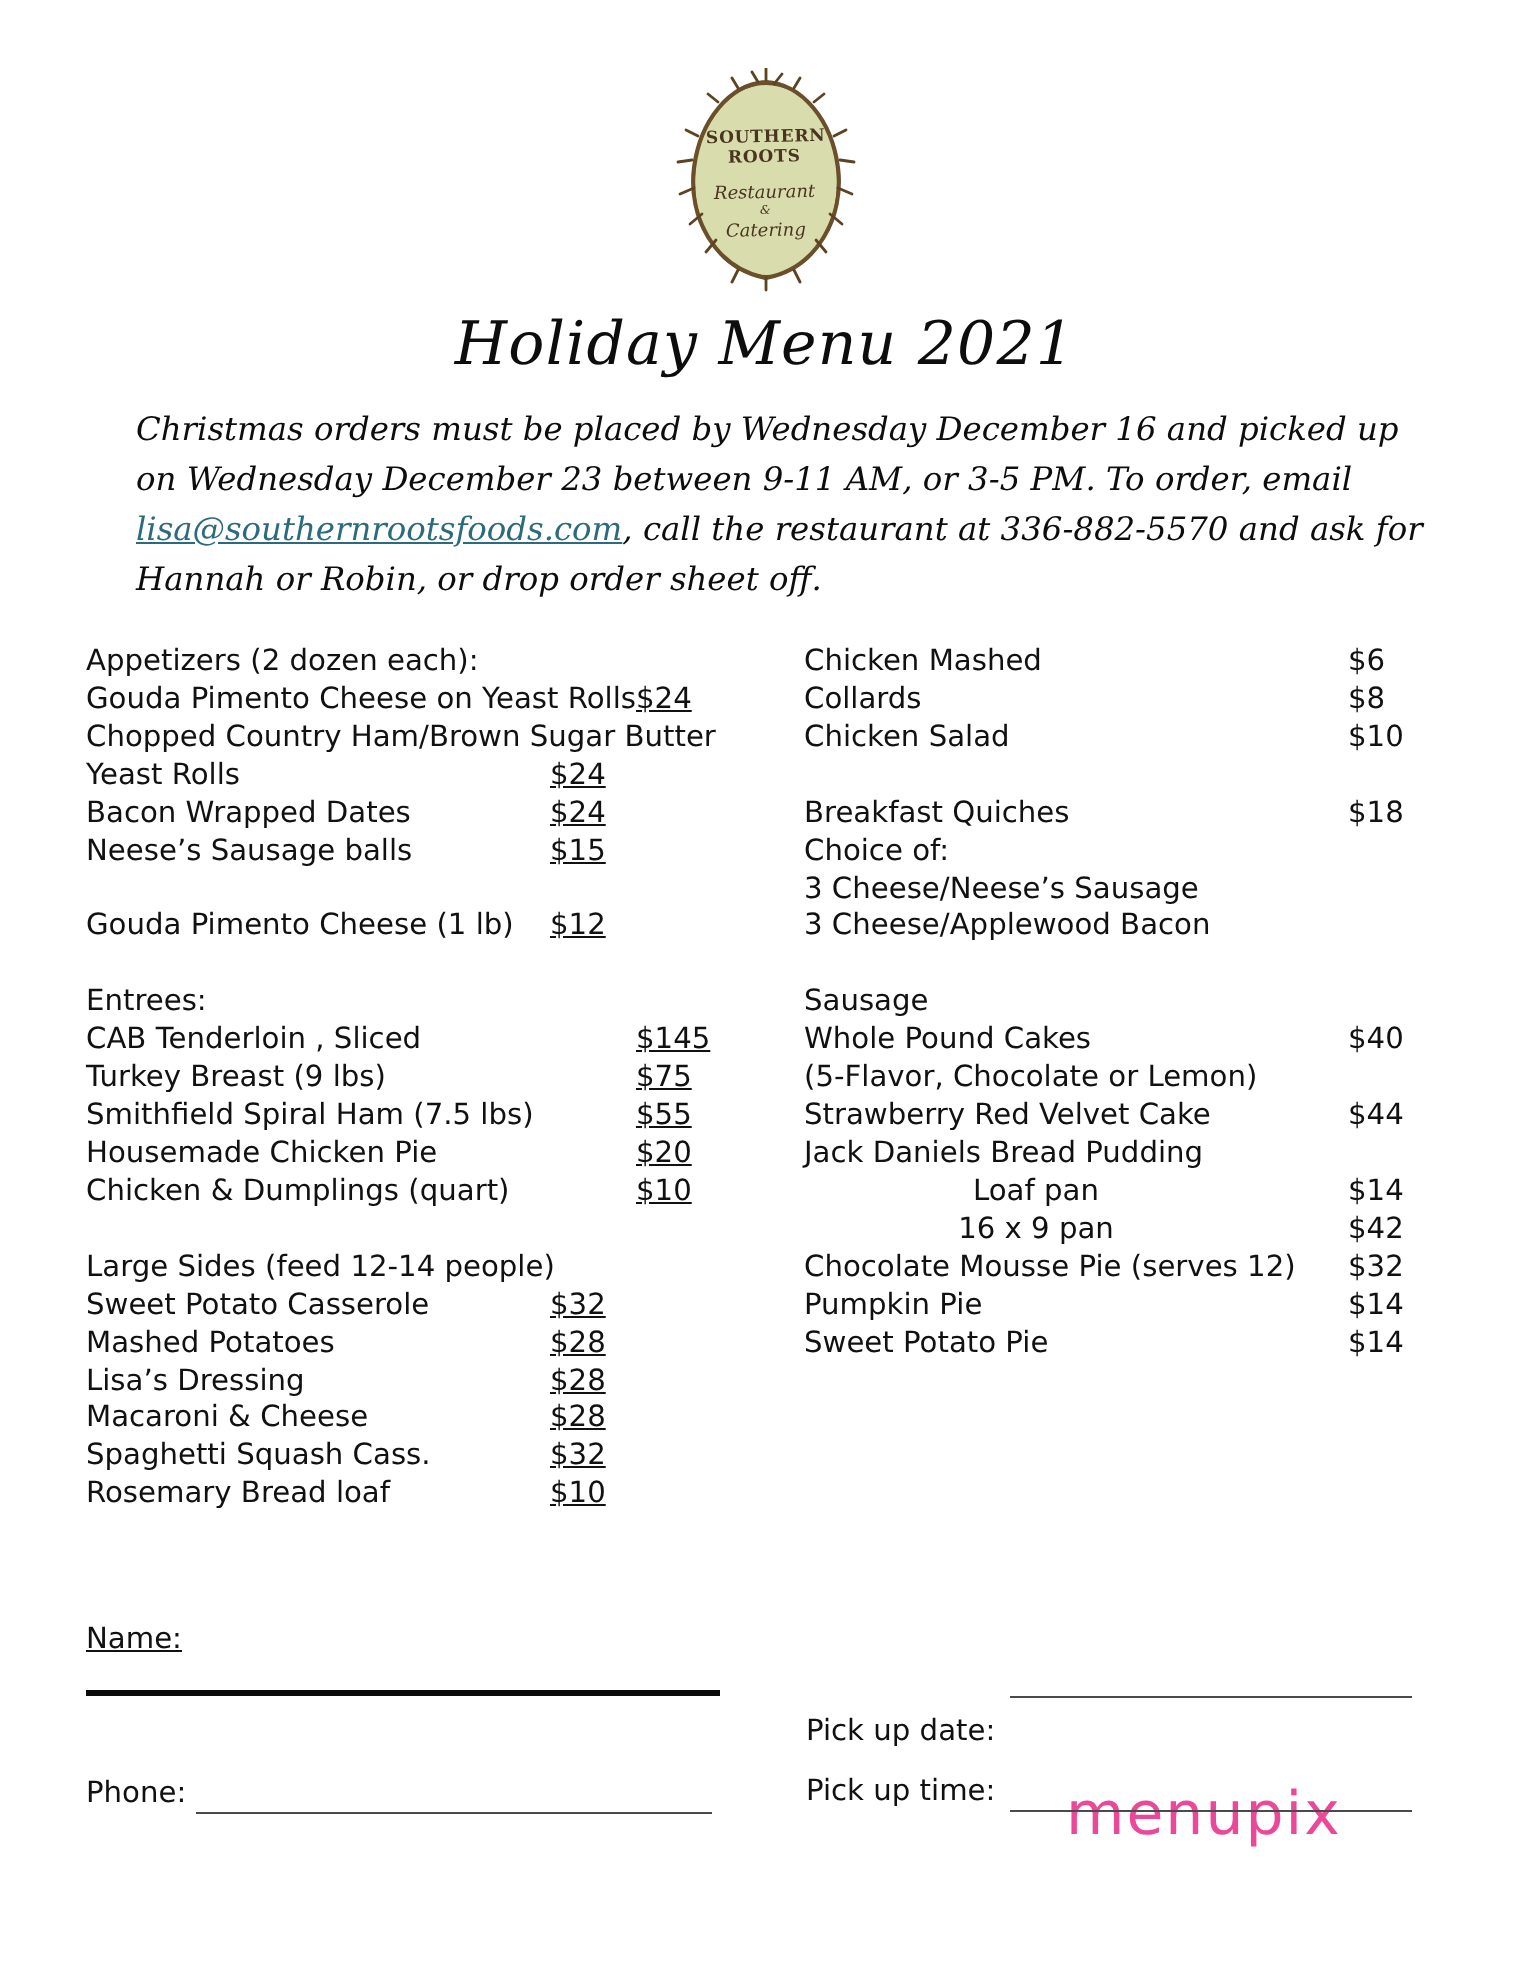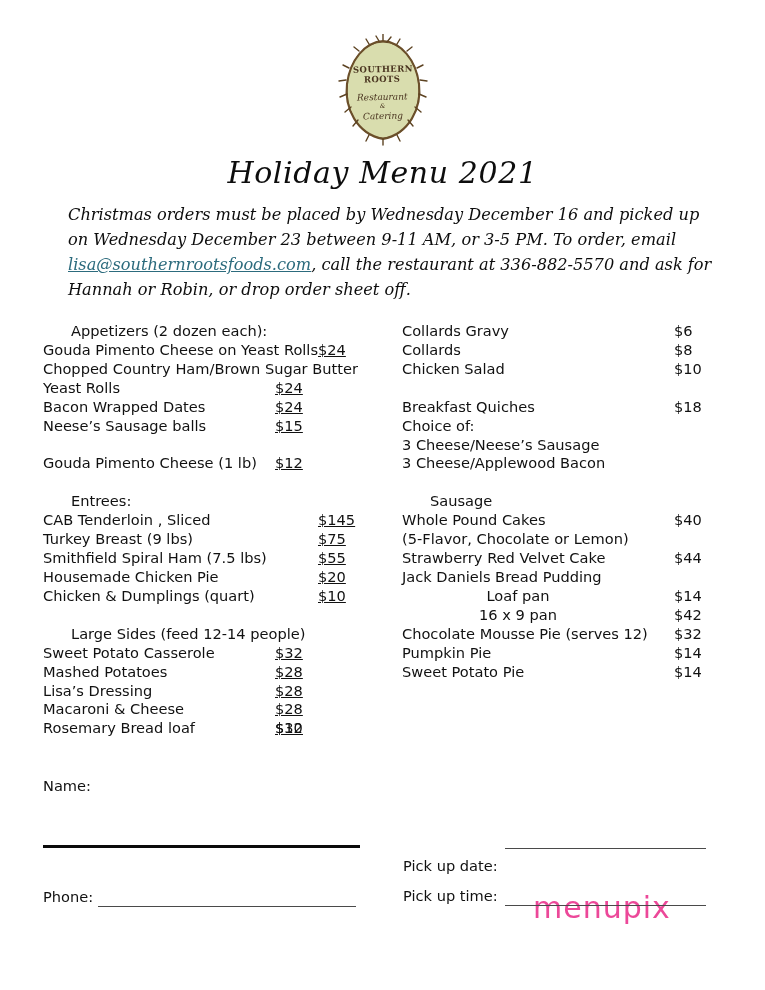--- a/index.html
+++ b/index.html
@@ -93,21 +93,20 @@
   }
   .col-left  { left: 43px;  width: 332px; }
   .col-right { left: 402px; width: 312px; }
 
   .section { margin-bottom: 0; }
   .spacer-sm { height: 19px; }
 
   .head {
     white-space: nowrap;
     display: flex;
-    margin-left: 28px;
   }
 
   .row {
     display: flex;
     white-space: nowrap;
     align-items: baseline;
   }
   .row .name { flex: 0 0 auto; }
   .row .price { position: absolute; }
 
@@ -128,21 +127,21 @@
     font-size: 14.6px;
     color: #111111;
   }
   .rule {
     position: absolute;
     background: #1a1a1a;
   }
   .rule.thick { height: 2.5px; background: #0a0a0a; }
   .rule.thin  { height: 1.2px; background: #4a4a4a; }
 
-  .lbl-name  { left: 43px;  top: 777px; }
+  .lbl-name  { left: 43px;  top: 811px; text-decoration: underline; }
   .rule-name { left: 43px;  top: 845px; width: 317px; }
 
   .lbl-phone  { left: 43px;  top: 888px; }
   .rule-phone { left: 98px;  top: 906px; width: 258px; }
 
   .lbl-date  { left: 403px; top: 830px; margin-top: 27px; }
   .rule-date { left: 505px; top: 848px; width: 201px; }
 
   .lbl-time  { left: 403px; top: 887px; }
   .rule-time { left: 505px; top: 905px; width: 201px; }
@@ -266,35 +265,36 @@
     </div>
     <div class="row">
       <span class="name">Lisa’s Dressing</span>
       <span class="price">$28</span>
     </div>
     <div class="row">
       <span class="name">Macaroni &amp; Cheese</span>
       <span class="price">$28</span>
     </div>
     <div class="row">
+      <span class="name">Spaghetti Squash Cass.</span>
       <span class="price">$32</span>
     </div>
     <div class="row">
       <span class="name">Rosemary Bread loaf</span>
       <span class="price">$10</span>
     </div>
   </div>
 
 </div>
 
 <div class="col col-right">
 
   <div class="section">
     <div class="row">
-      <span class="name">Collards Gravy</span>
+      <span class="name">Chicken Mashed</span>
       <span class="price">$6</span>
     </div>
     <div class="row">
       <span class="name">Collards</span>
       <span class="price">$8</span>
     </div>
     <div class="row">
       <span class="name">Chicken Salad</span>
       <span class="price">$10</span>
     </div>

